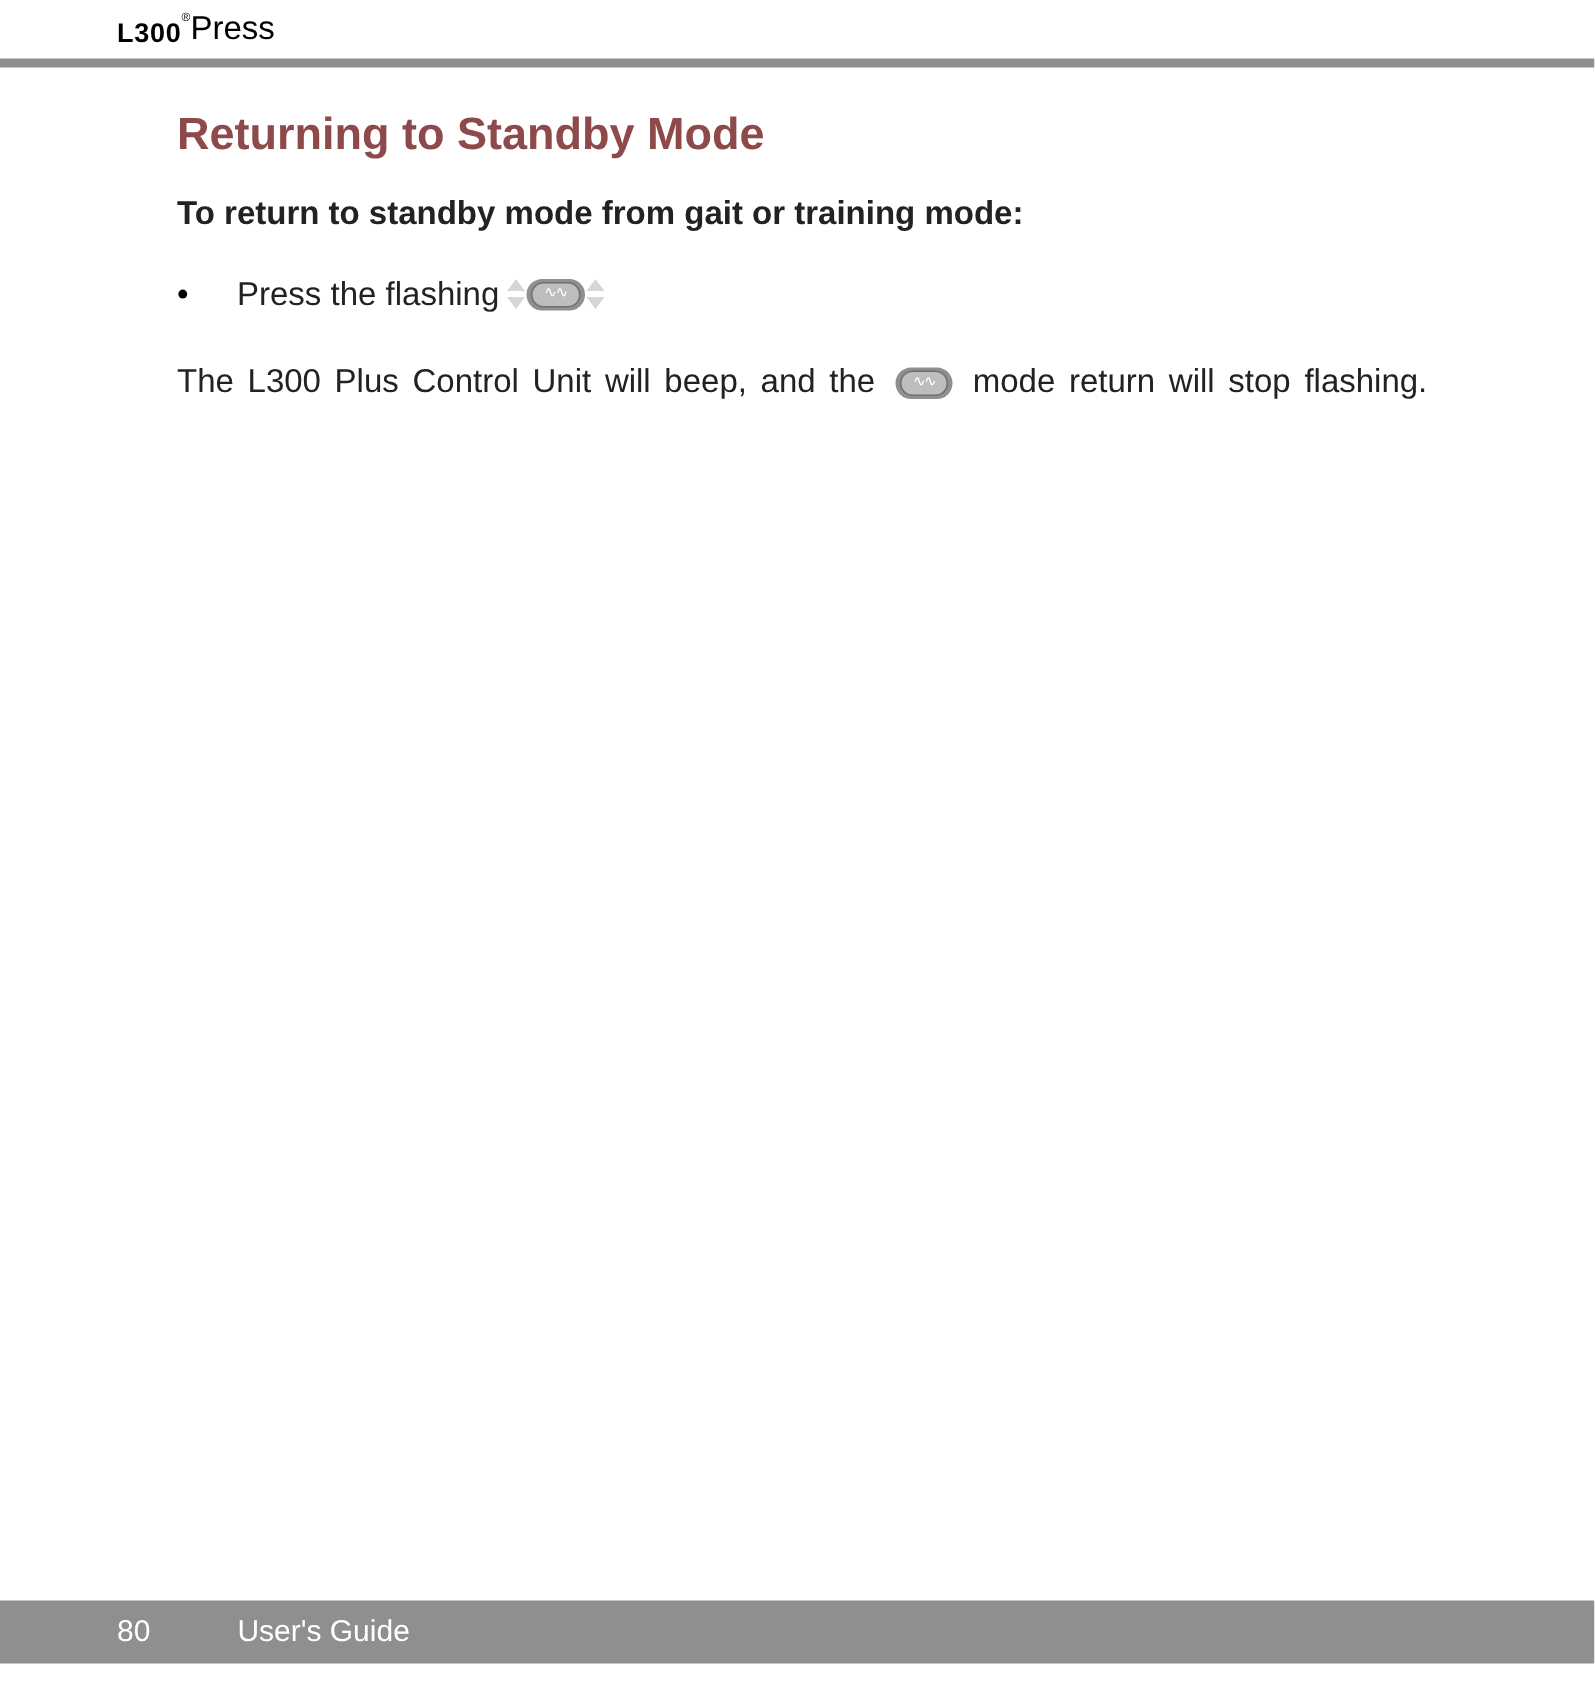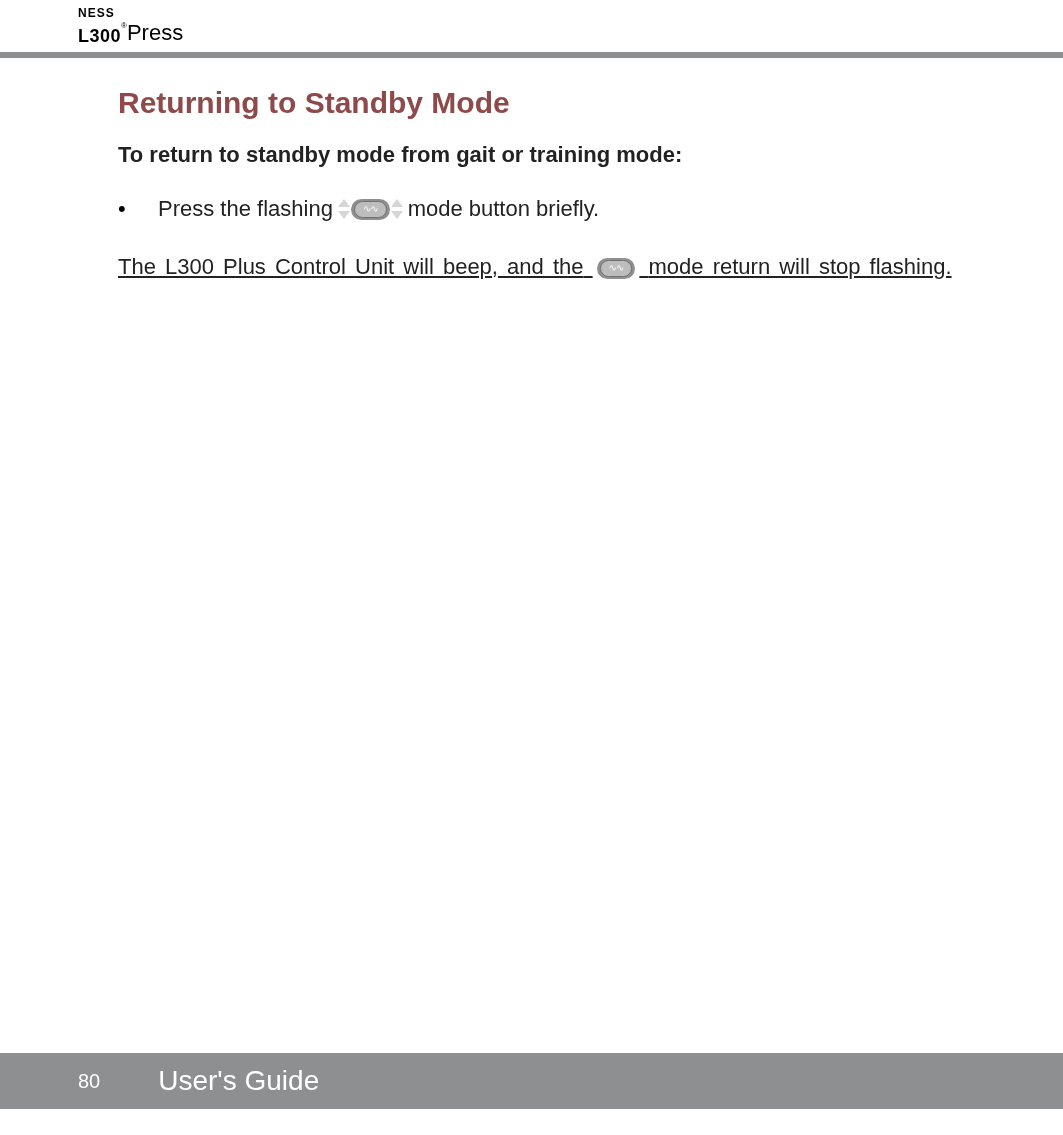--- a/index.html
+++ b/index.html
@@ -74,21 +74,20 @@
       display: flex;
       align-items: center;
       flex-wrap: wrap;
     }
     .body-text {
       font-size: 22px;
       color: #222;
       line-height: 1.55;
       text-align: justify;
       word-spacing: 3px;
-      text-decoration: underline;
     }
     .mode-btn {
       display: inline-flex;
       align-items: center;
       vertical-align: middle;
       margin: 0 4px;
     }
     .mode-btn-core {
       display: inline-flex;
       align-items: center;
@@ -121,40 +120,39 @@
     .arrow-up, .arrow-down {
       width: 0; height: 0;
       border-left: 6px solid transparent;
       border-right: 6px solid transparent;
     }
     .arrow-up { border-bottom: 8px solid #d6d6d6; margin-bottom: 2px; }
     .arrow-down { border-top: 8px solid #d6d6d6; margin-top: 2px; }
     .footer {
       position: absolute;
       left: 0; right: 0; bottom: 26px;
-      height: 56px;
+      height: 42px;
       background: #8d8f91;
       display: flex;
       align-items: center;
       padding-left: 78px;
       color: #fff;
     }
     .page-num {
       font-size: 20px;
       margin-right: 58px;
     }
     .guide {
-      font-size: 28px;
+      font-size: 20px;
     }
   </style>
 </head>
 <body>
 
 <div class="header">
-  <div class="logo-ness">NESS</div>
   <div>
     <span class="logo-l300">L300</span><span class="logo-reg">®</span><span class="logo-plus">Press</span>
   </div>
 </div>
 <div class="divider"></div>
 
 <div class="content">
   <h1 class="heading">Returning to Standby Mode</h1>
   <div class="subheading">To return to standby mode from gait or training mode:</div>
 
@@ -170,21 +168,20 @@
         <span class="mode-btn-core">
             <span class="mode-btn-inner">
               <span class="wave">∿∿</span>
             </span>
           </span>
         <span class="arrows">
             <span class="arrow-up"></span>
             <span class="arrow-down"></span>
           </span>
       </span>
-      <span>mode button briefly.</span>
     </div>
   </div>
 
   <div class="body-text">
     <span>The L300 Plus Control Unit will beep, and the</span>
     <span class="mode-btn">
       <span class="mode-btn-core">
           <span class="mode-btn-inner">
             <span class="wave">∿∿</span>
           </span>

